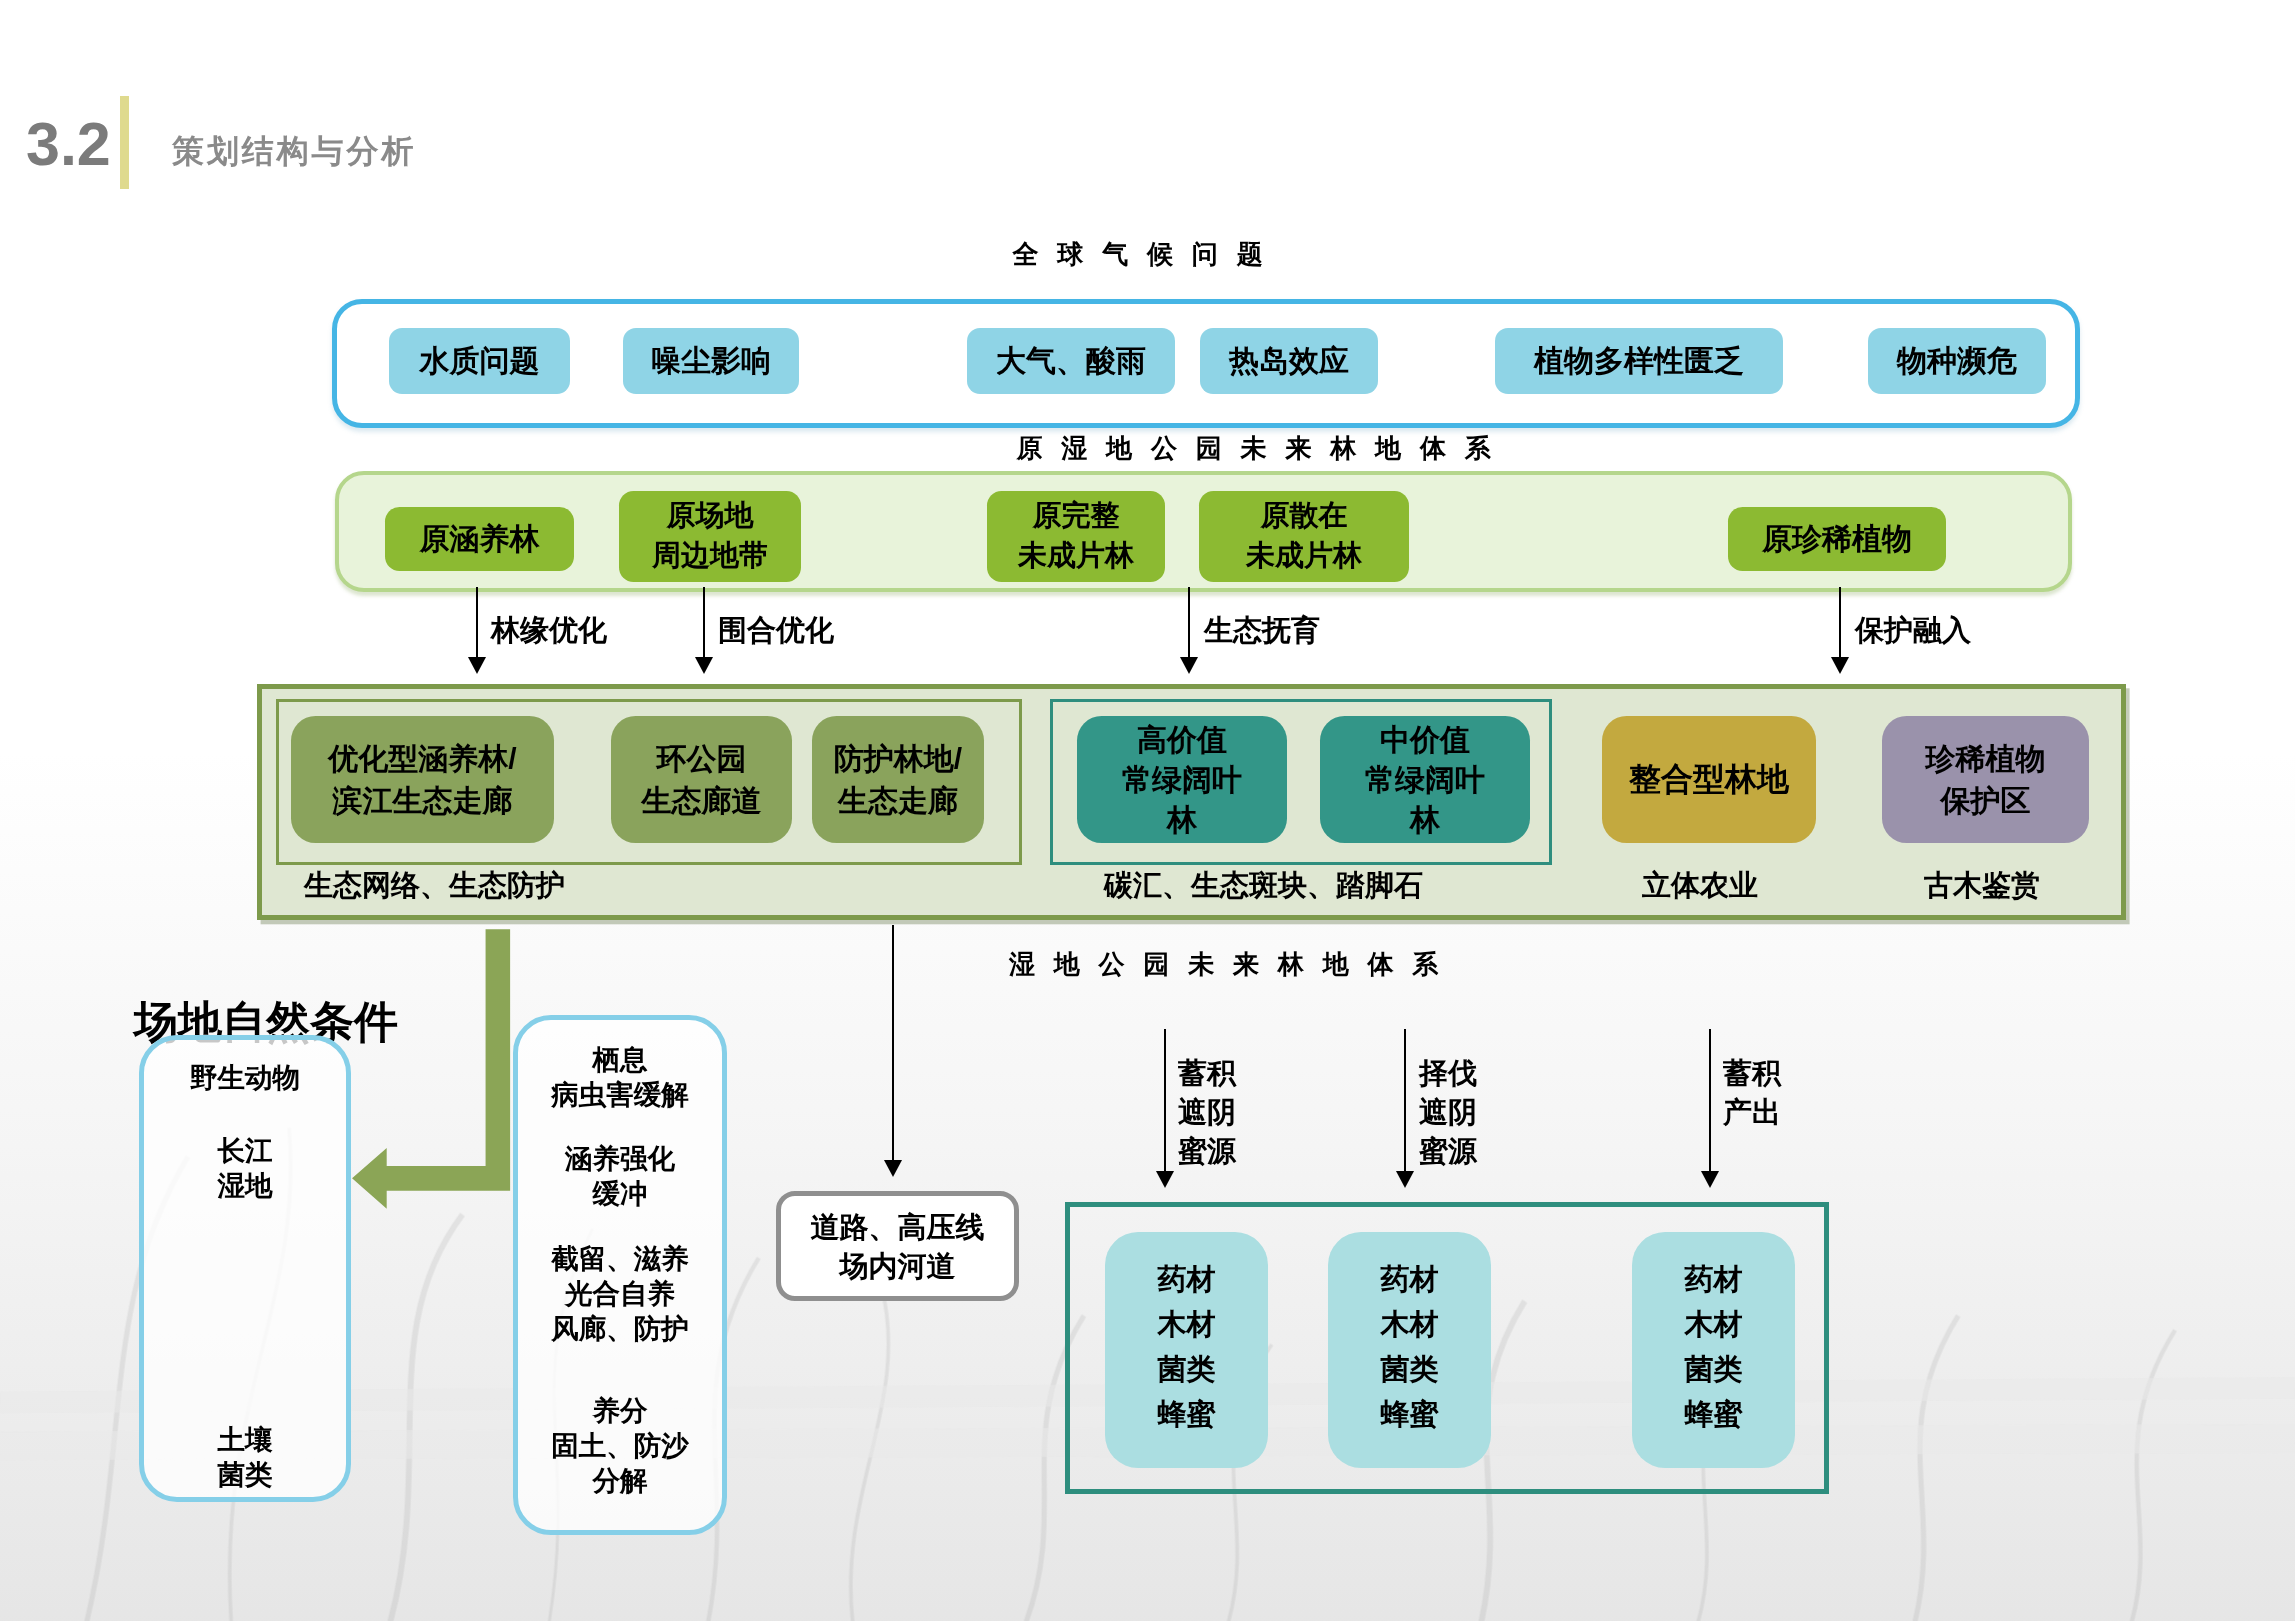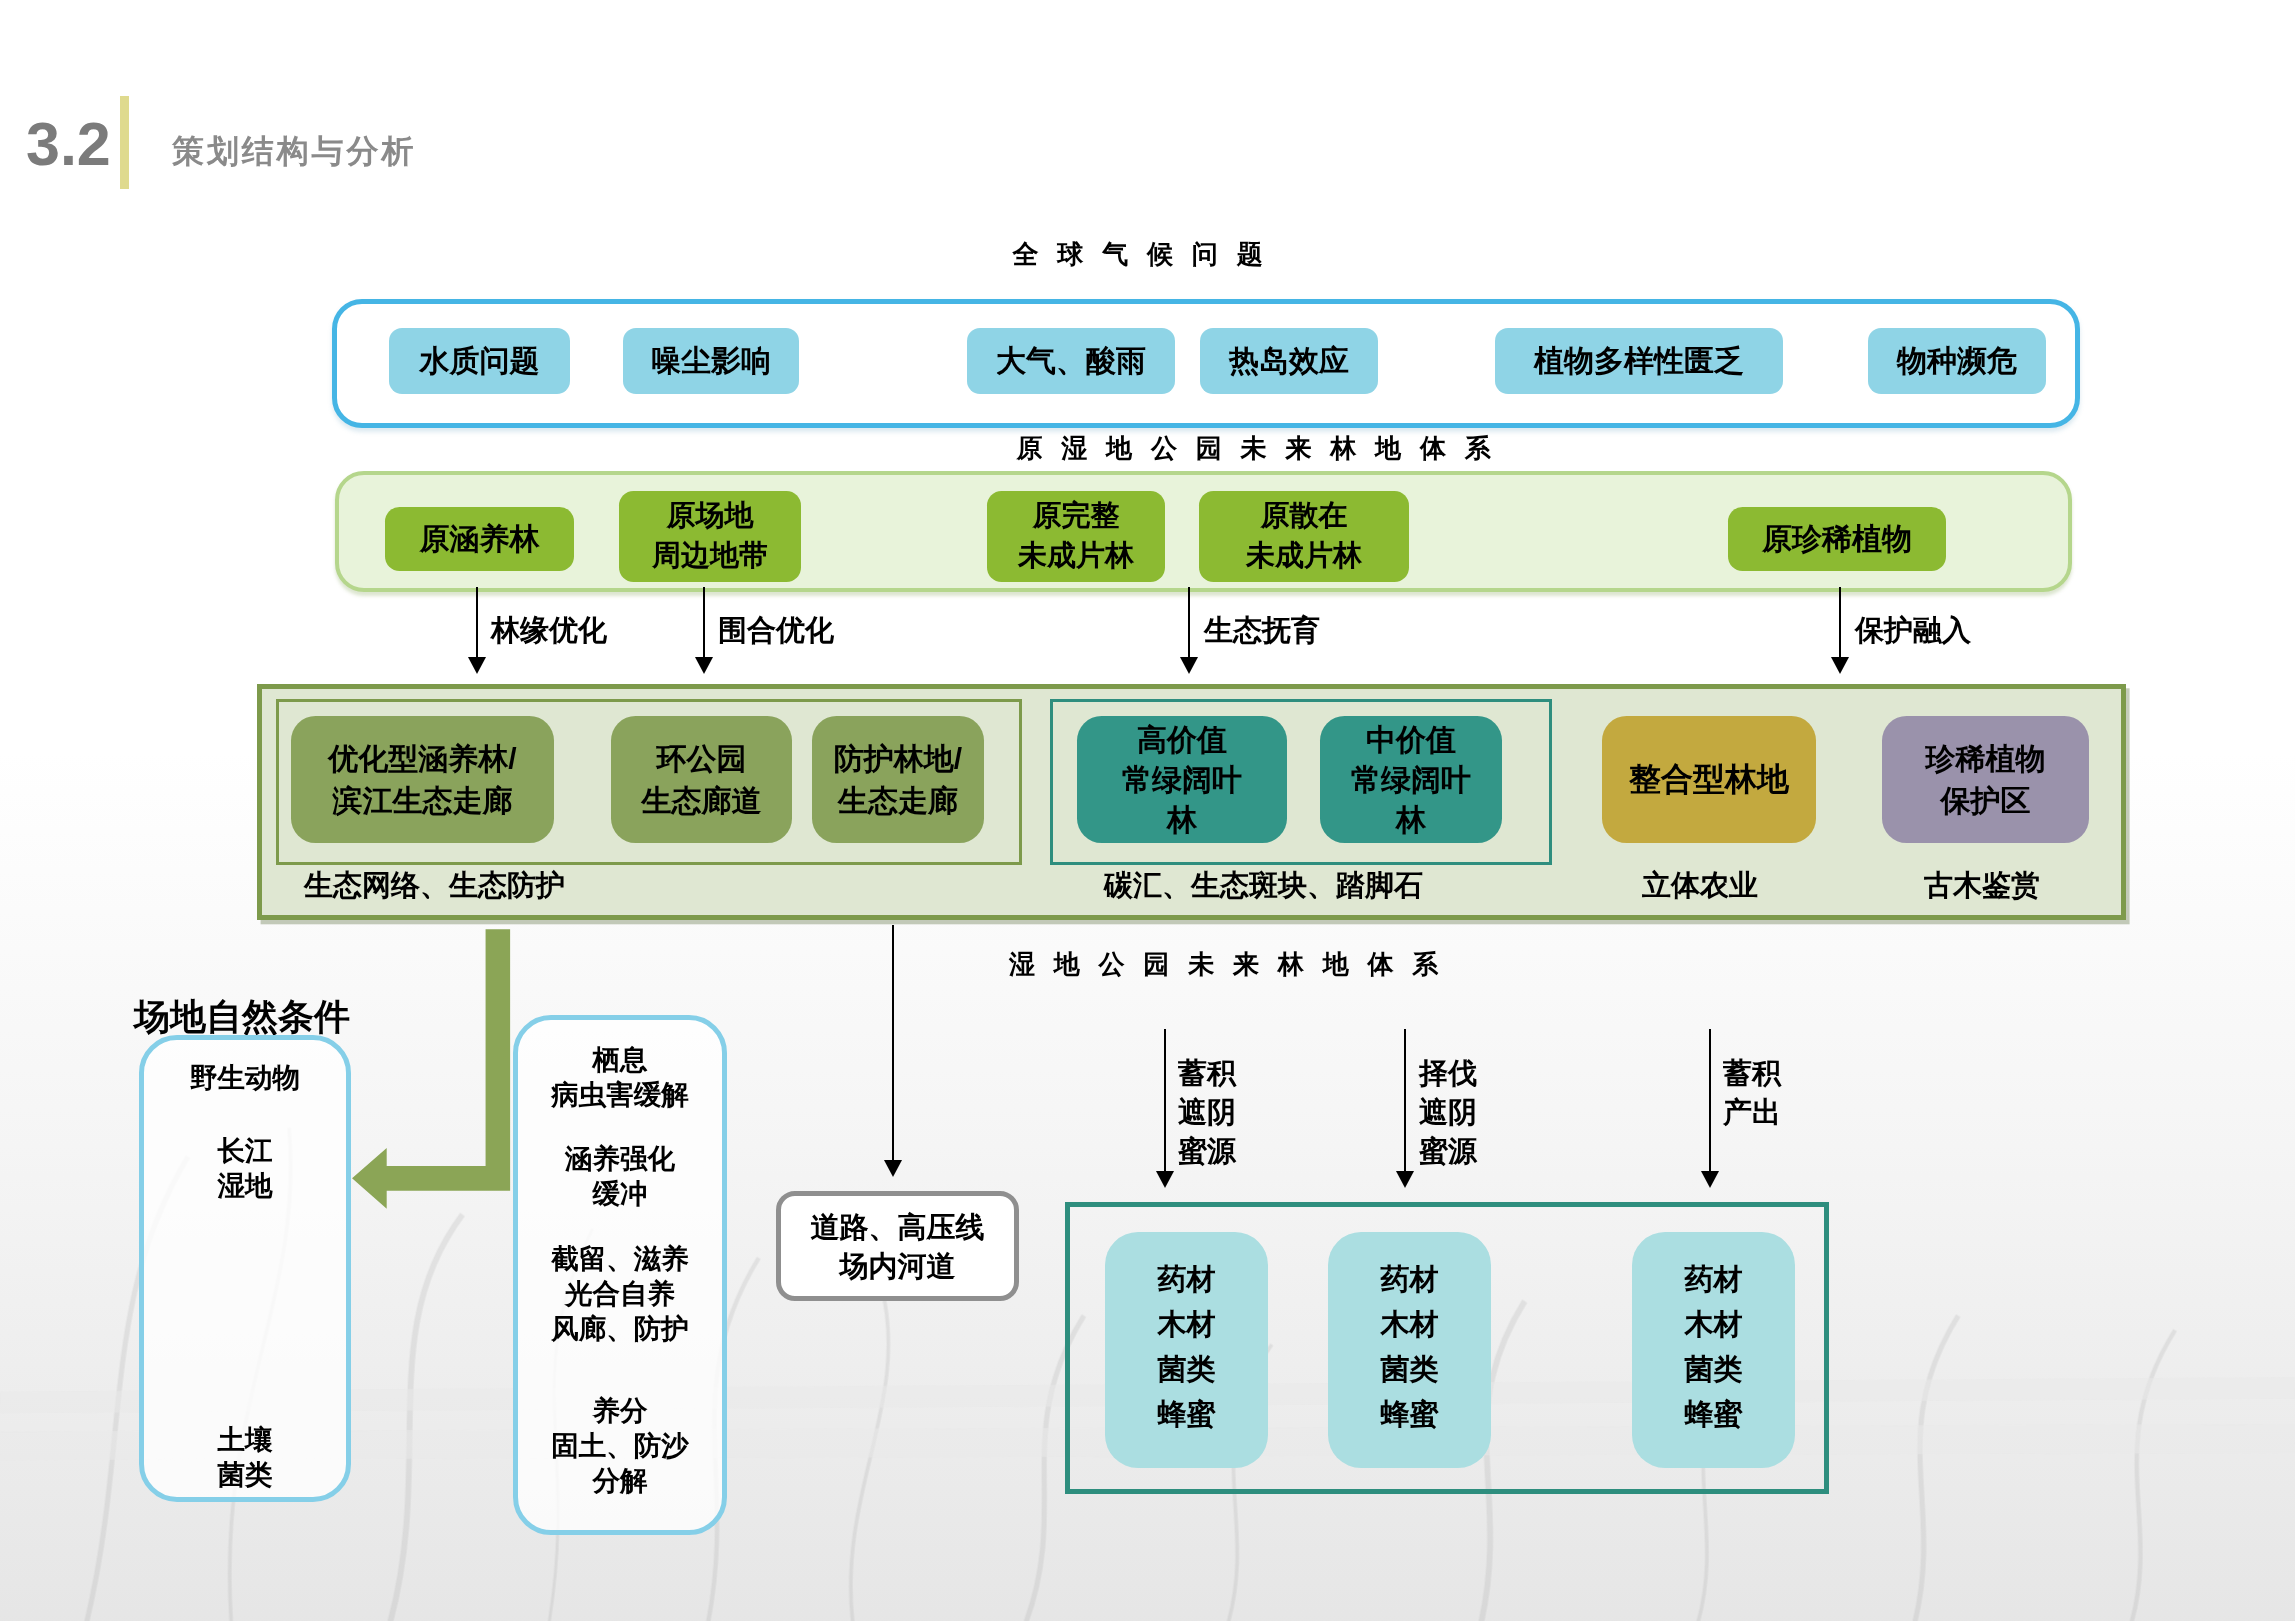--- a/index.html
+++ b/index.html
@@ -41,21 +41,21 @@
   .plan-wrap{left:257px;top:684px;width:1869px;height:236px;background:#dfe7d2;border:5px solid #7d9a4b;box-sizing:border-box;box-shadow:3.6px 4.3px 0 rgba(90,110,60,.35);}
   .sub1{left:276px;top:699px;width:740px;height:160px;border:3.6px solid #7d9a4b;}
   .sub2{left:1050px;top:699px;width:496px;height:160px;border:3.6px solid #2e8e7e;}
   .obox{top:716px;height:127px;border-radius:24.6px;background:#8aa35c;font-size:30px;font-weight:bold;color:#000;text-align:center;line-height:42px;display:flex;align-items:center;justify-content:center;}
   .tbox{top:716px;height:127px;border-radius:24.6px;background:#339688;font-size:30px;font-weight:bold;color:#000;text-align:center;line-height:40px;display:flex;align-items:center;justify-content:center;}
   .goldbox{left:1602px;top:716px;width:214px;height:127px;border-radius:24.6px;background:#c3a93f;font-size:32px;font-weight:bold;color:#000;text-align:center;line-height:127px;}
   .purplebox{left:1882px;top:716px;width:207px;height:127px;border-radius:24.6px;background:#9a92ab;font-size:30px;font-weight:bold;color:#000;text-align:center;line-height:42px;display:flex;align-items:center;justify-content:center;}
   .caption{top:866px;font-size:29px;font-weight:bold;color:#000;}
 
   
-  .site-label{left:134px;top:993px;font-size:36px;font-weight:bold;color:#000;}
+  .site-label{left:134px;top:993px;font-size:44px;font-weight:bold;color:#000;}
   .bluebox{border:5px solid #85cfe8;border-radius:38px;background:rgba(255,255,255,.78);box-sizing:border-box;}
   .bb1{left:139px;top:1035px;width:212px;height:467px;}
   .bb2{left:513px;top:1015px;width:214px;height:520px;}
   .bitem{left:0;width:100%;text-align:center;font-size:27.5px;font-weight:bold;color:#000;line-height:35px;}
 
   
   .elbow{left:347px;top:924px;width:166px;height:298px;}
 
   
   .roadbox{left:776px;top:1191px;width:243px;height:110px;border:5px solid #8f8f8f;border-radius:19px;background:#fff;box-sizing:border-box;
@@ -134,21 +134,21 @@
   <div class="abs obox pre" style="left:611px;width:181px;">环公园
 生态廊道</div>
   <div class="abs obox pre" style="left:812px;width:172px;">防护林地/
 生态走廊</div>
   <div class="abs caption" style="left:304px;">生态网络、生态防护</div>
 
   <div class="abs sub2"></div>
   <div class="abs tbox pre" style="left:1077px;width:210px;">高价值
 常绿阔叶
 林</div>
-  <div class="abs tbox pre" style="left:1320px;width:182px;">中价值
+  <div class="abs tbox pre" style="left:1320px;width:210px;">中价值
 常绿阔叶
 林</div>
   <div class="abs caption" style="left:1104px;">碳汇、生态斑块、踏脚石</div>
 
   <div class="abs goldbox">整合型林地</div>
   <div class="abs caption" style="left:1642px;">立体农业</div>
 
   <div class="abs purplebox pre">珍稀植物
 保护区</div>
   <div class="abs caption" style="left:1924px;">古木鉴赏</div>

